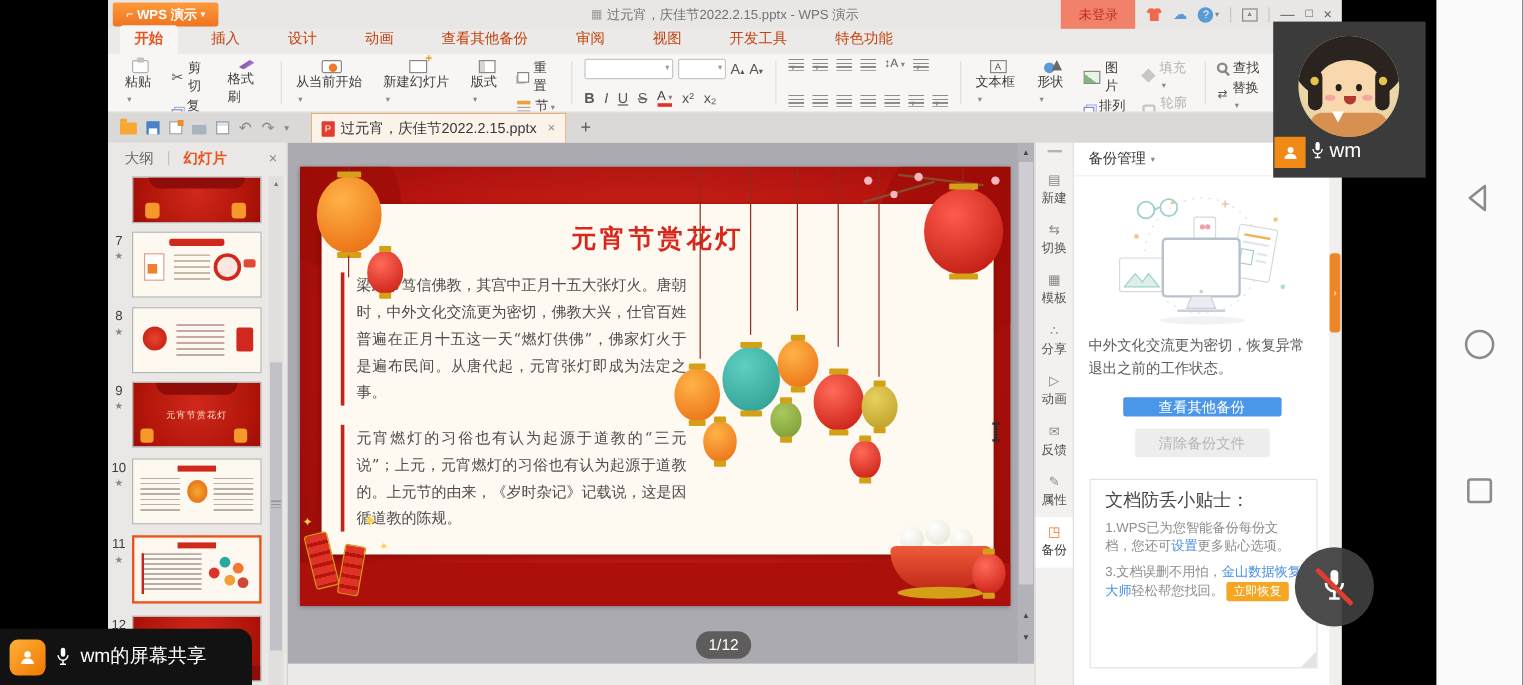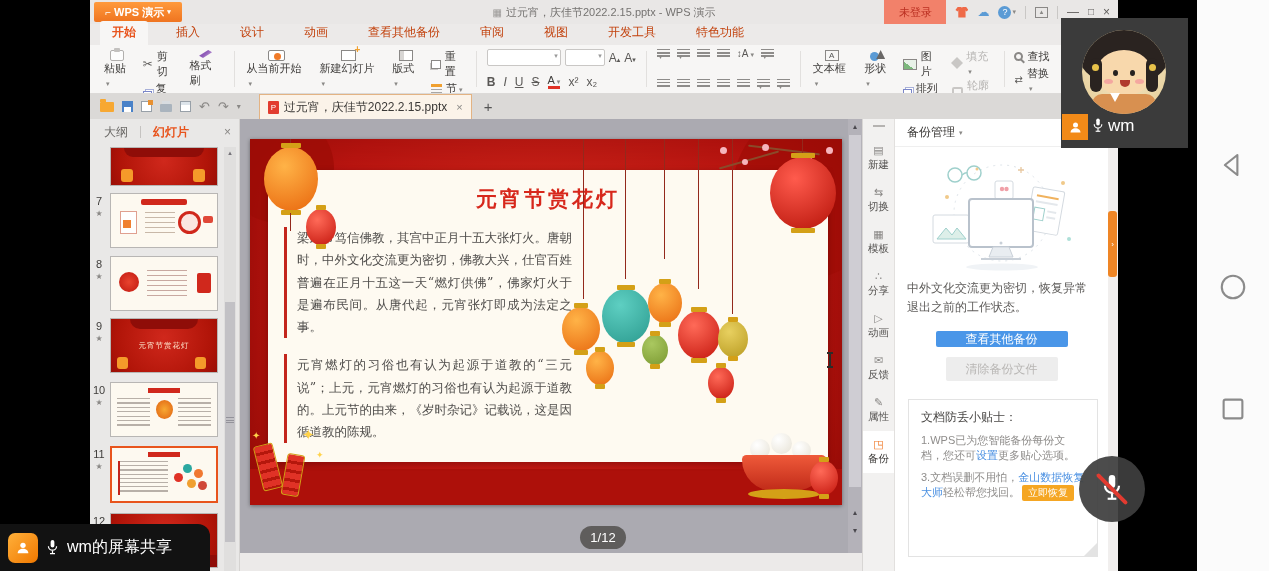--- a/index.html
+++ b/index.html
@@ -140,21 +140,21 @@
 .vitem.active .vlab{color:#3a3836}
 
 
 .panelR{position:absolute;left:804px;top:119px;width:214px;height:452px;background:#fff;border-left:1px solid #e2e0de;overflow:hidden}
 .bp-head{height:28px;border-bottom:1px solid #efefef;display:flex;align-items:center;padding-left:12px;font-size:12px;color:#3a3836}
 .bp-desc{margin:6px 12px 0;font-size:12px;line-height:19px;color:#5f5d5b}
 .btn-blue{display:block;margin:14px auto 0;width:132px;height:16px;background:#4a96e8;color:#fff;font-size:12px;border:none;border-radius:2px}
 .btn-gray{display:block;margin:10px auto 0;width:112px;height:24px;background:#ededed;color:#b8b6b4;font-size:12px;border:none;border-radius:2px}
 .tips{position:absolute;left:13px;top:280px;width:190px;height:158px;border:1px solid #e3e3e3;background:#fff;padding:10px 12px;font-size:11px;color:#8f8d8b;line-height:15px}
 .tips::after{content:"";position:absolute;right:0;bottom:0;border-bottom:13px solid #e3e3e3;border-left:13px solid transparent}
-.tips h4{font-size:12px;color:#4a4846;font-weight:normal;margin-bottom:8px}
+.tips h4{font-size:15px;color:#4a4846;font-weight:normal;margin-bottom:8px}
 .tips p{margin-bottom:7px}
 .blue{color:#4a90e2}
 .btn-recover{display:inline-block;background:#f5a623;color:#fff;font-size:10px;padding:1px 6px;border-radius:2px;border:none;margin-left:2px}
 .pr-scroll{position:absolute;left:1018px;top:119px;width:10px;height:452px;background:#f1efee}
 .orange-handle{position:absolute;left:1018px;top:211px;width:9px;height:66px;background:#ef8626;border-radius:3px;color:#fff;font-size:8px;display:flex;align-items:center;justify-content:center}
 
 
 .astrip{position:absolute;left:1197px;top:0;width:72px;height:571px;background:#fbfbfb}
 .aico{position:absolute;left:21px}
 

